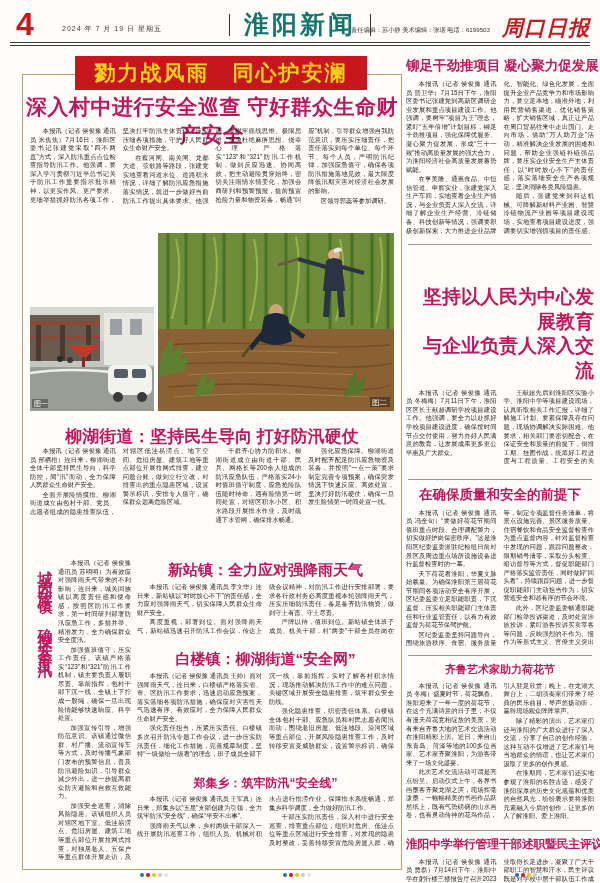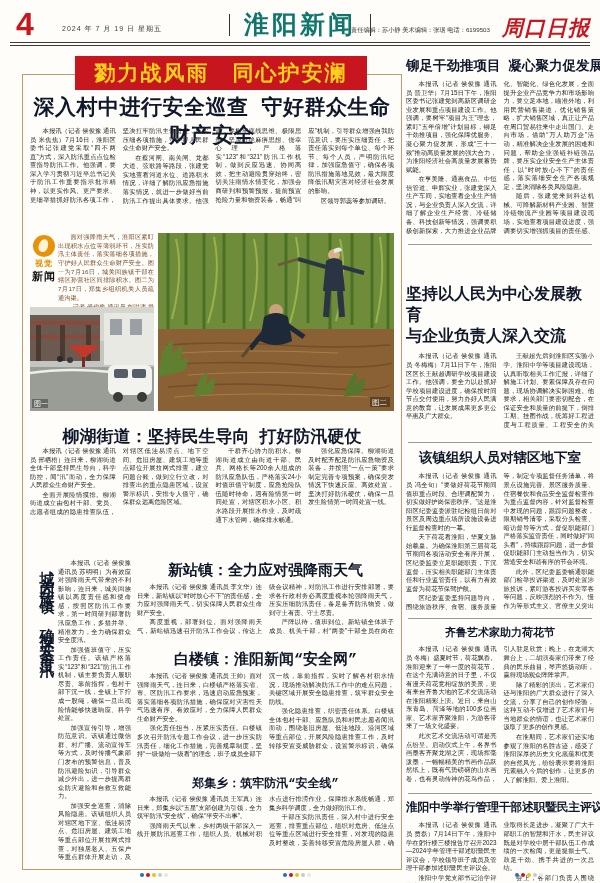--- a/index.html
+++ b/index.html
@@ -14,21 +14,21 @@
   .sbar{display:inline-block;width:1px;height:22px;background:#333;vertical-align:middle;margin:0 14px 4px 14px;}
   .editors{position:absolute;right:110px;top:26px;font-size:6.2px;color:#333;}
   .masthead{position:absolute;right:10px;top:14px;font-size:21px;font-weight:bold;color:#c8161e;
             font-family:"Liberation Serif","DejaVu Serif",serif;font-style:italic;letter-spacing:1px;}
   .hrule{position:absolute;left:10px;right:10px;top:42px;height:2px;border-top:1.6px solid #3a3a3a;border-bottom:0.6px solid #3a3a3a;}
   
   .b6{font-size:6.3px;line-height:1.36;text-align:justify;color:#1f1f1f;overflow:hidden;}
   .b6 p{margin:0 0 1px 0;text-indent:2em;}
   .cols4{column-count:4;column-gap:7px;}
   .cols2{column-count:2;column-gap:7px;}
-  .serifhead{font-family:Liberation Mono, monospace;font-weight:bold;color:#0f172a;}
+  .serifhead{font-family:Liberation Sans, sans-serif;font-weight:bold;color:#be185d;}
   
   .leftbox{position:absolute;left:22px;top:74px;width:378px;height:794px;border:1px solid #c49a6c;}
   .banner{position:absolute;left:75px;top:56px;width:292px;height:34px;background:#c8161e;z-index:3;
           color:#ffd11a;font-size:21px;font-weight:bold;text-align:center;line-height:34px;letter-spacing:2px;
           font-family:"Liberation Sans",sans-serif;}
   .mainhead{position:absolute;top:18px;left:0;width:100%;text-align:center;font-size:21px;letter-spacing:0.5px;}
   .mainbody{position:absolute;top:52px;left:7px;width:364px;height:102px;}
   .photorow{position:absolute;top:158px;left:7px;width:364px;height:178px;}
   .capblock{position:absolute;left:0;top:0;width:124px;height:72px;display:flex;}
   .vnlogo{width:28px;text-align:center;}
@@ -48,21 +48,21 @@
   .cgwrap{position:absolute;left:0;top:0;width:101px;height:304px;display:flex;}
   .vhead{writing-mode:vertical-rl;text-orientation:upright;font-size:15px;letter-spacing:7px;
          width:24px;height:300px;margin-right:4px;}
   .cgbody{flex:1;height:304px;}
   .subtowns{position:absolute;left:107px;top:0;width:257px;height:304px;}
   .townhead{text-align:center;font-size:15px;margin:2px 0 3px 0;}
   .townhead.big{font-size:12px;}
   
   .rightcol{position:absolute;left:406px;top:57px;width:188px;}
   .rhead1{text-align:center;font-size:13.5px;white-space:nowrap;}
-  .rhead2{text-align:left;font-size:16px;line-height:1.3;margin-top:40px;}
+  .rhead2{text-align:right;font-size:19px;line-height:1.3;margin-top:40px;}
   .rhead4{text-align:center;font-size:11px;}
   .rhead5{text-align:center;font-size:11.8px;white-space:nowrap;letter-spacing:-0.2px;}
   .rbody{margin-top:5px;}
   .rsep{border:none;border-top:1px solid #9a9a9a;margin:6px 2px 6px 2px;}
   
   .regdots{position:absolute;top:873px;height:5px;display:flex;gap:2px;}
   .regdots i{display:block;width:4px;height:4px;border-radius:50%;}
 </style>
 </head>
 <body>
@@ -84,31 +84,20 @@
 
     <div class="mainhead serifhead">深入村中进行安全巡查  守好群众生命财产安全</div>
 
     <div class="mainbody b6 cols4">
       <p>本报讯（记者 侯俊豫 通讯员 米焦焦）7月16日，淮阳区委书记张建党采取“四不两直”方式，深入防汛重点点位检查指导防汛工作。他强调，要深入学习贯彻习近平总书记关于防汛工作重要指示批示精神，以更实作风、更严要求、更细举措抓好防汛各项工作，坚决扛牢防汛主体责任，压实压细各项措施，守护好人民群众生命财产安全。</p>
       <p>在蔡河闸、南关闸、龙都大道、弦歌路等路段，张建党实地查看河道水位、道路积水情况，详细了解防汛应急措施落实情况，就进一步做好当前防汛工作提出具体要求。他强调，要树牢底线思维、极限思维，坚决杜绝麻痹思想、侥幸心理，严格落实“123”和“321”防汛工作机制，做到反应迅速、协同高效，把主动避险贯穿始终，密切关注雨情水情变化，加强会商研判和预警预报，提前预置抢险力量和物资装备，畅通“叫应”机制，引导群众增强自我防范意识，要压实压细责任，把责任落实到每个单位、每个环节、每个人员，严明防汛纪律，加强应急值守，确保各项防汛措施落地见效，最大限度降低汛期灾害对经济社会发展的影响。</p>
       <p>区领导郭蕊等参加调研。</p>
     </div>
 
     <div class="photorow">
-      <div class="capblock">
-        <div class="vnlogo">
-          <div class="vncirc"></div>
-          <div class="vnt1">视觉</div>
-          <div class="vnt2">新闻</div>
-        </div>
-        <div class="caption">
-          <div style="text-indent:2em;">面对强降雨天气，淮阳区紧盯出现积水点位等薄弱环节，压实防汛主体责任，落实落细各项措施，守护好人民群众生命财产安全。图一为7月16日，城关回族镇干部在辖区孙营社区间排除积水。图二为7月17日，郑集乡组织机关人员疏通沟渠。</div>
-          <div class="byline">记者 侯俊豫 通讯员 刘洪涛 摄</div>
-        </div>
-      </div>
 
       <div class="photo1 ph">
         <svg width="124" height="104" viewBox="0 0 124 104">
           <rect width="124" height="104" fill="#c3c6c0"></rect>
           <rect y="0" width="124" height="34" fill="#d4d6d0"></rect>
           <rect x="0" y="8" width="70" height="46" fill="#6b5a50"></rect>
           <rect x="0" y="14" width="70" height="4" fill="#8a4a3a"></rect>
           <rect x="0" y="28" width="70" height="4" fill="#8a4a3a"></rect>
           <rect x="6" y="18" width="5" height="36" fill="#4a3a32"></rect>
           <rect x="30" y="18" width="5" height="36" fill="#4a3a32"></rect>
@@ -191,21 +180,21 @@
         </div>
       </div>
 
       <div class="subtowns">
         <div class="townhead serifhead">新站镇：全力应对强降雨天气</div>
         <div class="b6 cols2" style="height:60px;">
           <p>本报讯（记者 侯俊豫 通讯员 李文华）连日来，新站镇以“时时放心不下”的责任感，全力应对强降雨天气，切实保障人民群众生命财产安全。</p>
           <p>高度重视，部署到位。面对强降雨天气，新站镇迅速召开防汛工作会议，传达上级会议精神，对防汛工作进行安排部署，要求各行政村务必高度重视本轮强降雨天气，压实压细防汛责任，备足备齐防汛物资，做到守土有责、守土尽责。</p>
           <p>严阵以待，值班到位。新站镇全体班子成员、机关干部，村“两委”干部全员在岗在位，严格落实24小时值班值守制度，确保人员不离岗、信息不漏报，遇有突发情况第一时间响应、第一时间处置，确保安全度汛。</p>
         </div>
-        <div class="townhead serifhead" style="margin-top:7px;">白楼镇：淮阳新闻“安全网”</div>
+        <div class="townhead serifhead" style="margin-top:7px;">白楼镇：柳湖街道“安全网”</div>
         <div class="b6 cols2" style="height:94px;">
           <p>本报讯（记者 侯俊豫 通讯员 王帅）面对强降雨天气，连日来，白楼镇严格落实省、市、区防汛工作要求，迅速启动应急预案，落实落细各项防汛措施，确保应对灾害性天气迅速有序、有效应对，全力保障人民群众生命财产安全。</p>
           <p>强化责任担当，压紧压实责任。白楼镇多次召开防汛专题工作会议，进一步压实防汛责任，细化工作措施，完善规章制度，坚持“一级做给一级看”的理念，班子成员全部下沉一线，靠前指挥，实时了解各村积水情况，现场推动解决防汛工作中的难点问题，关键区域开展安全隐患排查，筑牢群众安全防线。</p>
           <p>强化隐患排查，织密责任体系。白楼镇全体包村干部、应急队员和村民志愿者闻汛而动，围绕老旧房屋、低洼地段、沿河区域等重点部位，开展风险隐患排查工作，及时转移安置受威胁群众，设置警示标识，确保群众远离危险区域，保障群众正常生活秩序。</p>
         </div>
         <div class="townhead serifhead big" style="margin-top:9px;">郑集乡：筑牢防汛“安全线”</div>
         <div class="b6 cols2" style="height:56px;">
           <p>本报讯（记者 侯俊豫 通讯员 王军真）连日来，郑集乡以“五星”支部创建为引领，全力筑牢防汛“安全线”，确保“平安不出事”。</p>
           <p>强降雨天气以来，乡村两级干部深入一线开展防汛巡查工作，组织人员、机械对积水点进行排涝作业，保障排水系统畅通，郑集乡科学调度，全力做好防汛工作。</p>
           <p>干部压实防汛责任，深入村中进行安全巡查，排查重点部位，组织对危房、低洼点位等重点区域进行安全排查，对发现的隐患及时整改，妥善转移安置危险房屋人群，确保危房不住人、住人不危房，做好天气预警和应急值守调度工作，确保应急处置迅速有效。</p>
@@ -230,21 +219,21 @@
       <div>与企业负责人深入交流</div>
     </div>
     <div class="rbody b6 cols2" style="height:84px;">
       <p>本报讯（记者 侯俊豫 通讯员 冬梅梅）7月11日下午，淮阳区区长王献超调研学校项目建设工作。他强调，要全力以赴抓好学校项目建设进度，确保按时间节点交付使用，努力办好人民满意的教育，让发展成果更多更公平惠及广大群众。</p>
       <p>王献超先后到淮阳区实验小学、淮阳中学等项目建设现场，认真听取相关工作汇报，详细了解施工计划、要素保障及存在问题，现场协调解决实际困难。他要求，相关部门要密切配合，在保证安全和质量的前提下，倒排工期、挂图作战，统筹好工程进度与工程质量、工程安全的关系，力争把项目建成精品工程、放心工程。</p>
 
     </div>
 
     <hr class="rsep">
 
-    <div class="rhead1 serifhead">该镇组织人员对辖区地下室</div>
+    <div class="rhead1 serifhead">在确保质量和安全的前提下</div>
     <div class="rbody b6 cols2" style="height:140px;">
       <p>本报讯（记者 侯俊豫 通讯员 冯全旬）“要做好荷花节期间值班重点时段、合理调配警力，切实做好护岗保密秩序。”这是淮阳区纪委监委派驻纪检组日前对景区及周边重点场所设施设备进行监督检查时的一幕。</p>
       <p>天下荷花看淮阳，华夏文脉始羲皇。为确保淮阳第三届荷花节期间各项活动安全有序开展，区纪委监委立足职能职责，下沉监督，压实相关职能部门主体责任和行业监管责任，以有力有效监督为荷花节保驾护航。</p>
       <p>区纪委监委坚持问题导向，围绕旅游秩序、食宿、服务质量等，制定专项监督任务清单，将景点设施完善、景区服务质量、住宿餐饮和食品安全监督检查作为重点监督内容，针对监督检查中发现的问题，跟踪问题整改，限期销号清零，采取分头检查、暗访督导等方式，督促职能部门严格落实监管责任，同时做好“回头看”，持续跟踪问题，进一步督促职能部门主动担当作为，切实营造安全和谐有序的节会环境。</p>
       <p>此外，区纪委监委畅通职能部门检举投诉渠道，及时处置涉旅投诉，紧盯游客投诉买卖宰客等问题，反映强烈的不作为、慢作为等形式主义、官僚主义突出问题，对作风漂浮、履职不力造成恶劣影响的部门相关人员，依规依纪依法严肃追责问责。</p>
     </div>
 
     <hr class="rsep">
 
     <div class="rhead4 serifhead">齐鲁艺术家助力荷花节</div>

